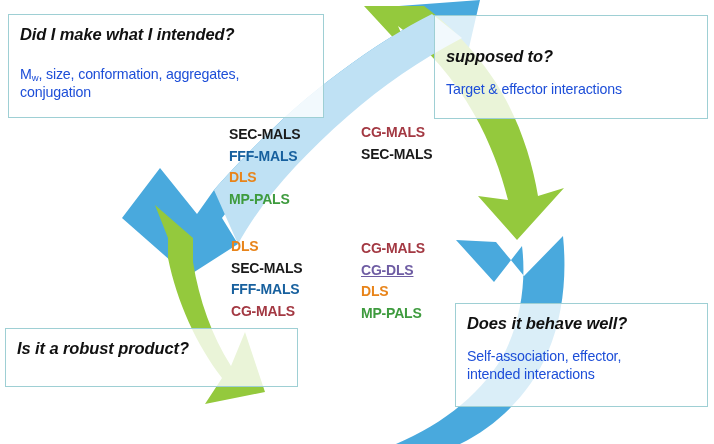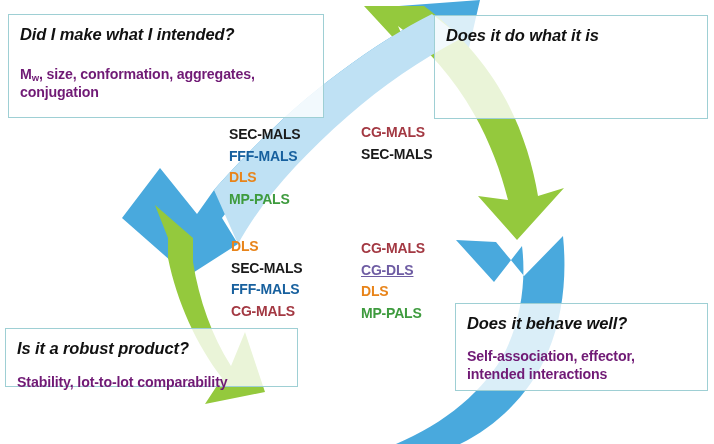--- a/index.html
+++ b/index.html
@@ -34,44 +34,44 @@
   .qbox .q {
     font-style: italic;
     font-weight: bold;
     font-size: 16.5px;
     line-height: 1.26;
     color: #111111;
     letter-spacing: -0.1px;
     margin: 0;
   }
   .qbox .a {
-    font-weight: bold;
+    font-weight: normal;
     font-size: 14.2px;
     line-height: 1.27;
-    color: #701a75;
+    color: #1d4ed8;
     letter-spacing: -0.15px;
     margin: 0;
   }
   .qbox .a sub {
     font-size: 9.5px;
     vertical-align: baseline;
     position: relative;
     top: 2.5px;
   }
 
   #box-tl { left: 8px;   top: 14px;  width: 316px; height: 104px; }
   #box-tl .q { margin-bottom: 20px; }
 
   #box-tr { left: 434px; top: 15px;  width: 274px; height: 104px; }
   #box-tr .q { margin-bottom: 13px; }
 
   #box-bl { left: 5px;   top: 328px; width: 293px; height: 59px; }
   #box-bl .q { margin-bottom: 14px; }
 
-  #box-br { left: 455px; top: 303px; width: 253px; height: 88px; }
+  #box-br { left: 455px; top: 303px; width: 253px; height: 104px; }
   #box-br .q { margin-bottom: 13px; }
 
   
   .tech-stack {
     position: absolute;
     font-weight: bold;
     font-size: 14px;
     line-height: 21.5px;
     letter-spacing: -0.2px;
     white-space: nowrap;
@@ -150,26 +150,26 @@
              C 300,158 262,200 238,244
              Z"></path>
   </svg>
 
   <div class="qbox" id="box-tl">
     <p class="q">Did I make what I intended?</p>
     <p class="a"><span>M</span><sub>w</sub><span>, size, conformation, aggregates, conjugation</span></p>
   </div>
 
   <div class="qbox" id="box-tr">
-    <p class="q"><span>Does it do what it is</span><br></p>
+    <p class="q"><br><span>supposed to?</span></p>
+    <p class="a">Target &amp; effector interactions</p>
   </div>
 
   <div class="qbox" id="box-bl">
     <p class="q">Is it a robust product?</p>
-    <p class="a">Stability, lot-to-lot comparability</p>
   </div>
 
   <div class="qbox" id="box-br">
     <p class="q">Does it behave well?</p>
     <p class="a"><span>Self-association, effector,</span><br><span>intended interactions</span></p>
   </div>
 
   <div class="tech-stack" id="tech-tl">
       <div style="color: rgb(26, 26, 26);">SEC-MALS</div>
       <div style="color: rgb(23, 96, 158);">FFF-MALS</div>

